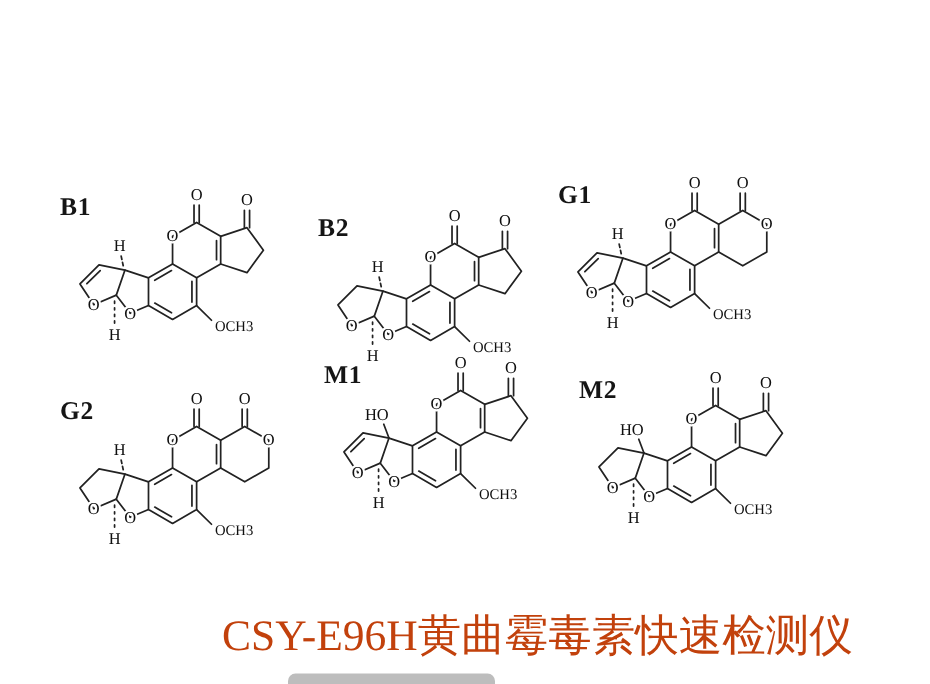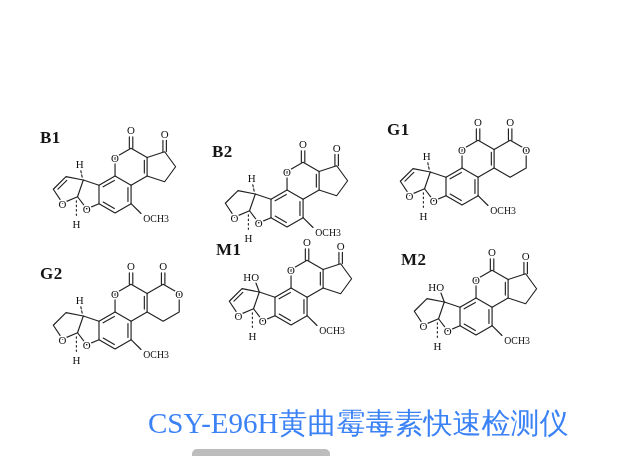--- a/index.html
+++ b/index.html
@@ -21,21 +21,21 @@
 
   .atom {
     font-family:"Liberation Serif", serif; font-size:9.5px; fill:#0f0f0f;
     stroke:#ffffff; stroke-width:2.6px; paint-order:stroke; stroke-linejoin:round;
     text-anchor:middle; dominant-baseline:central;
   }
   .atom-start { text-anchor:start; font-size:8.5px; }
 
   .caption {
     position:absolute; left:148px; top:404px; white-space:nowrap;
-    font-family:"Liberation Serif", serif; font-size:29px; color:#3b82f6;
+    font-family:"Liberation Serif", serif; font-size:29px; color:#c2410c;
   }
   .bottom-bar {
     position:absolute; left:192px; top:449px; width:138px; height:10px;
     background:#bdbdbd; border-radius:5px 5px 0 0;
   }
 </style>
 </head>
 <body>
 
 <div class="page">
@@ -97,21 +97,21 @@
       <text class="atom" x="113.9" y="16.5">O</text>
       <text class="atom" x="143" y="19.5">O</text>
       <text class="atom" x="75.5" y="85">O</text>
       <text class="atom" x="54.5" y="80">O</text>
       <text class="atom atom-start" x="124.5" y="92.5">OCH3</text>
       <text class="atom" x="69.5" y="46">H</text>
       <text class="atom" x="66.5" y="97.5">H</text>
     </svg>
   </div>
 
-  <div class="cell" style="left:373px;top:108px">
+  <div class="cell" style="left:358px;top:108px">
     <div class="mol-label">G1</div>
     <svg class="mol" width="185" height="120" viewBox="28 4 150 104">
       <use href="#sk-core"></use>
       <use href="#sk-lact"></use>
       <use href="#sk-dbl"></use>
       <use href="#sk-htop"></use>
       <use href="#sk-hbot"></use>
       <text class="atom" x="100" y="40">O</text>
       <text class="atom" x="113.9" y="16.5">O</text>
       <text class="atom" x="141.7" y="16.5">O</text>
@@ -155,21 +155,21 @@
       <text class="atom" x="113.9" y="16.5">O</text>
       <text class="atom" x="143" y="19.5">O</text>
       <text class="atom" x="75.5" y="85">O</text>
       <text class="atom" x="54.5" y="80">O</text>
       <text class="atom atom-start" x="124.5" y="92.5">OCH3</text>
       <text class="atom" x="65.5" y="46.5">HO</text>
       <text class="atom" x="66.5" y="97.5">H</text>
     </svg>
   </div>
 
-  <div class="cell" style="left:387px;top:238px">
+  <div class="cell" style="left:372px;top:238px">
     <div class="mol-label">M2</div>
     <svg class="mol" width="185" height="120" viewBox="28 4 150 104">
       <use href="#sk-core"></use>
       <use href="#sk-penta"></use>
       <use href="#sk-ho"></use>
       <use href="#sk-hbot"></use>
       <text class="atom" x="100" y="40">O</text>
       <text class="atom" x="113.9" y="16.5">O</text>
       <text class="atom" x="143" y="19.5">O</text>
       <text class="atom" x="75.5" y="85">O</text>

